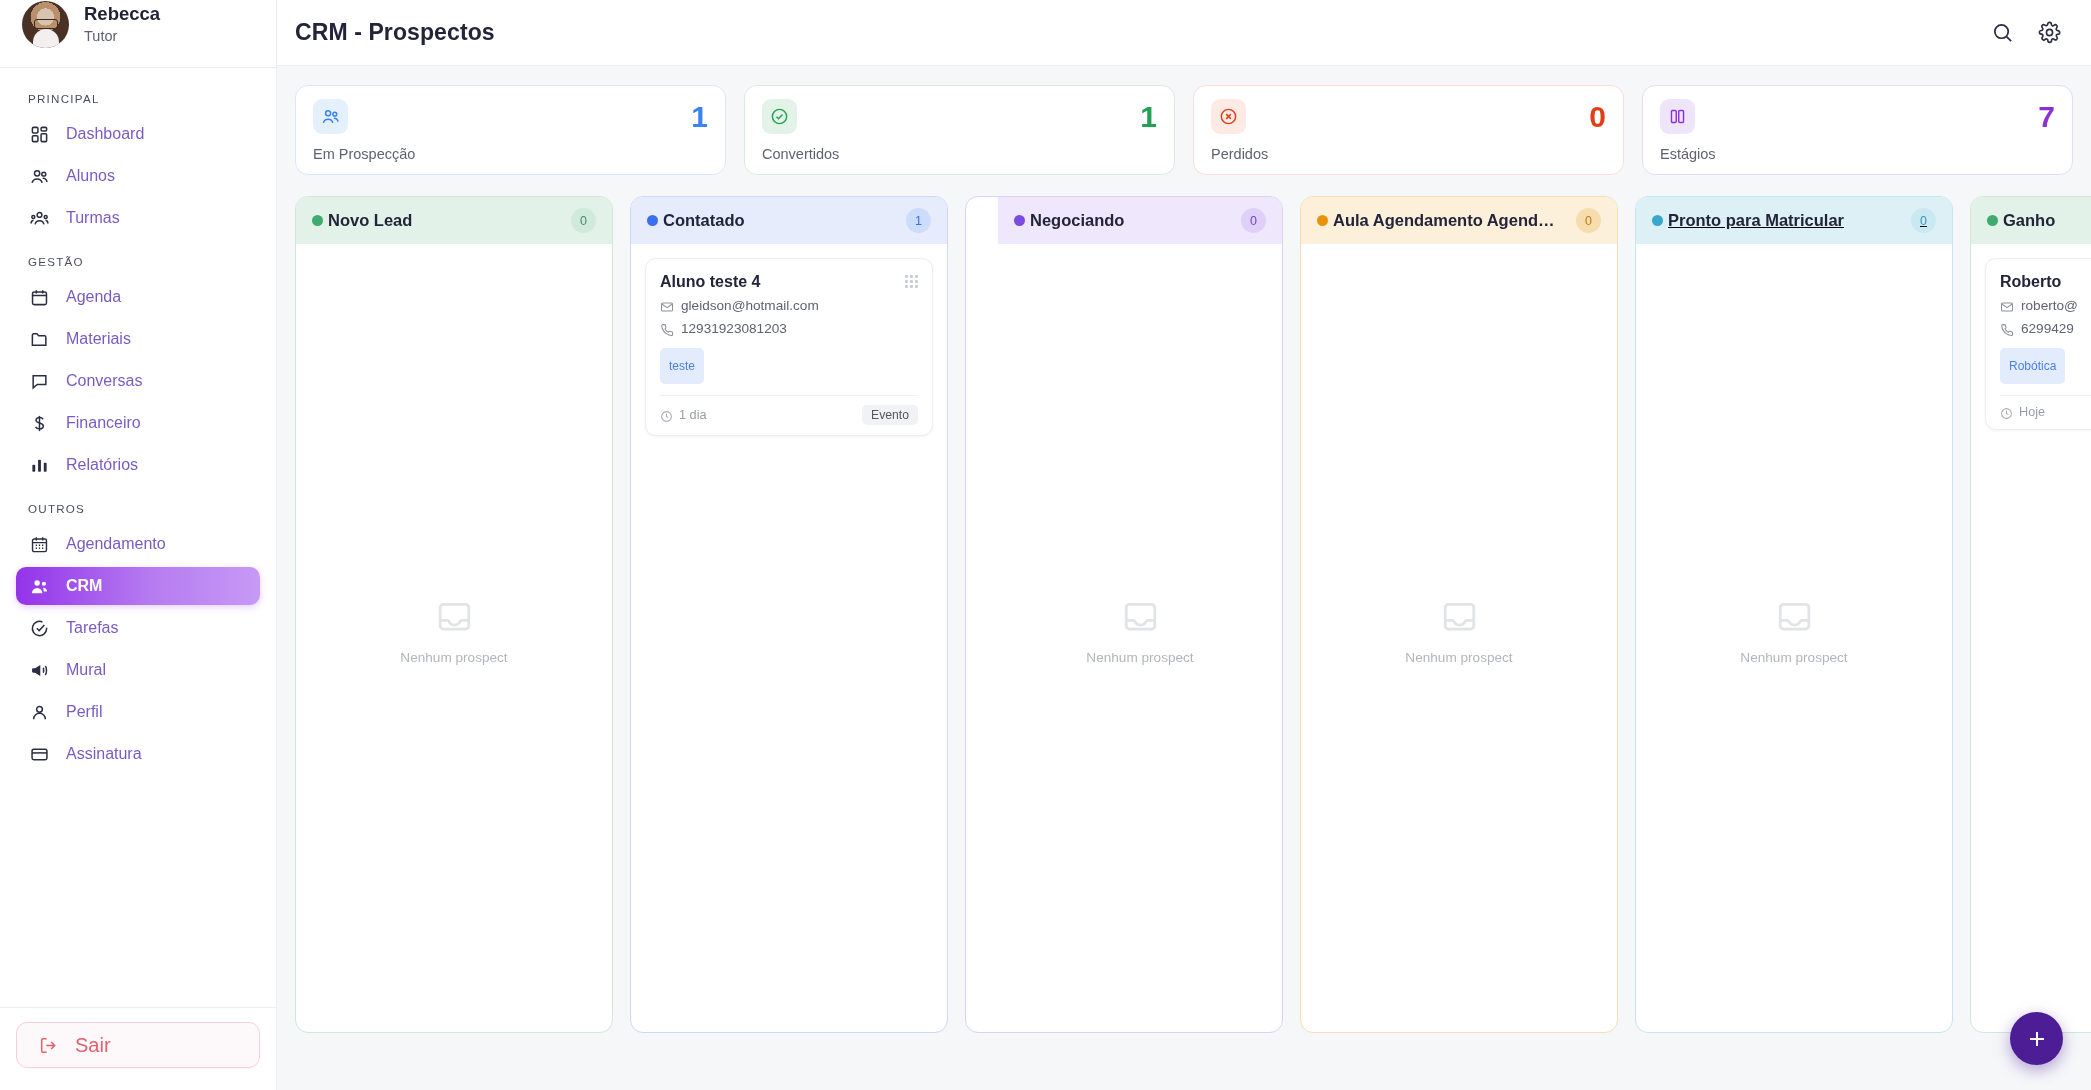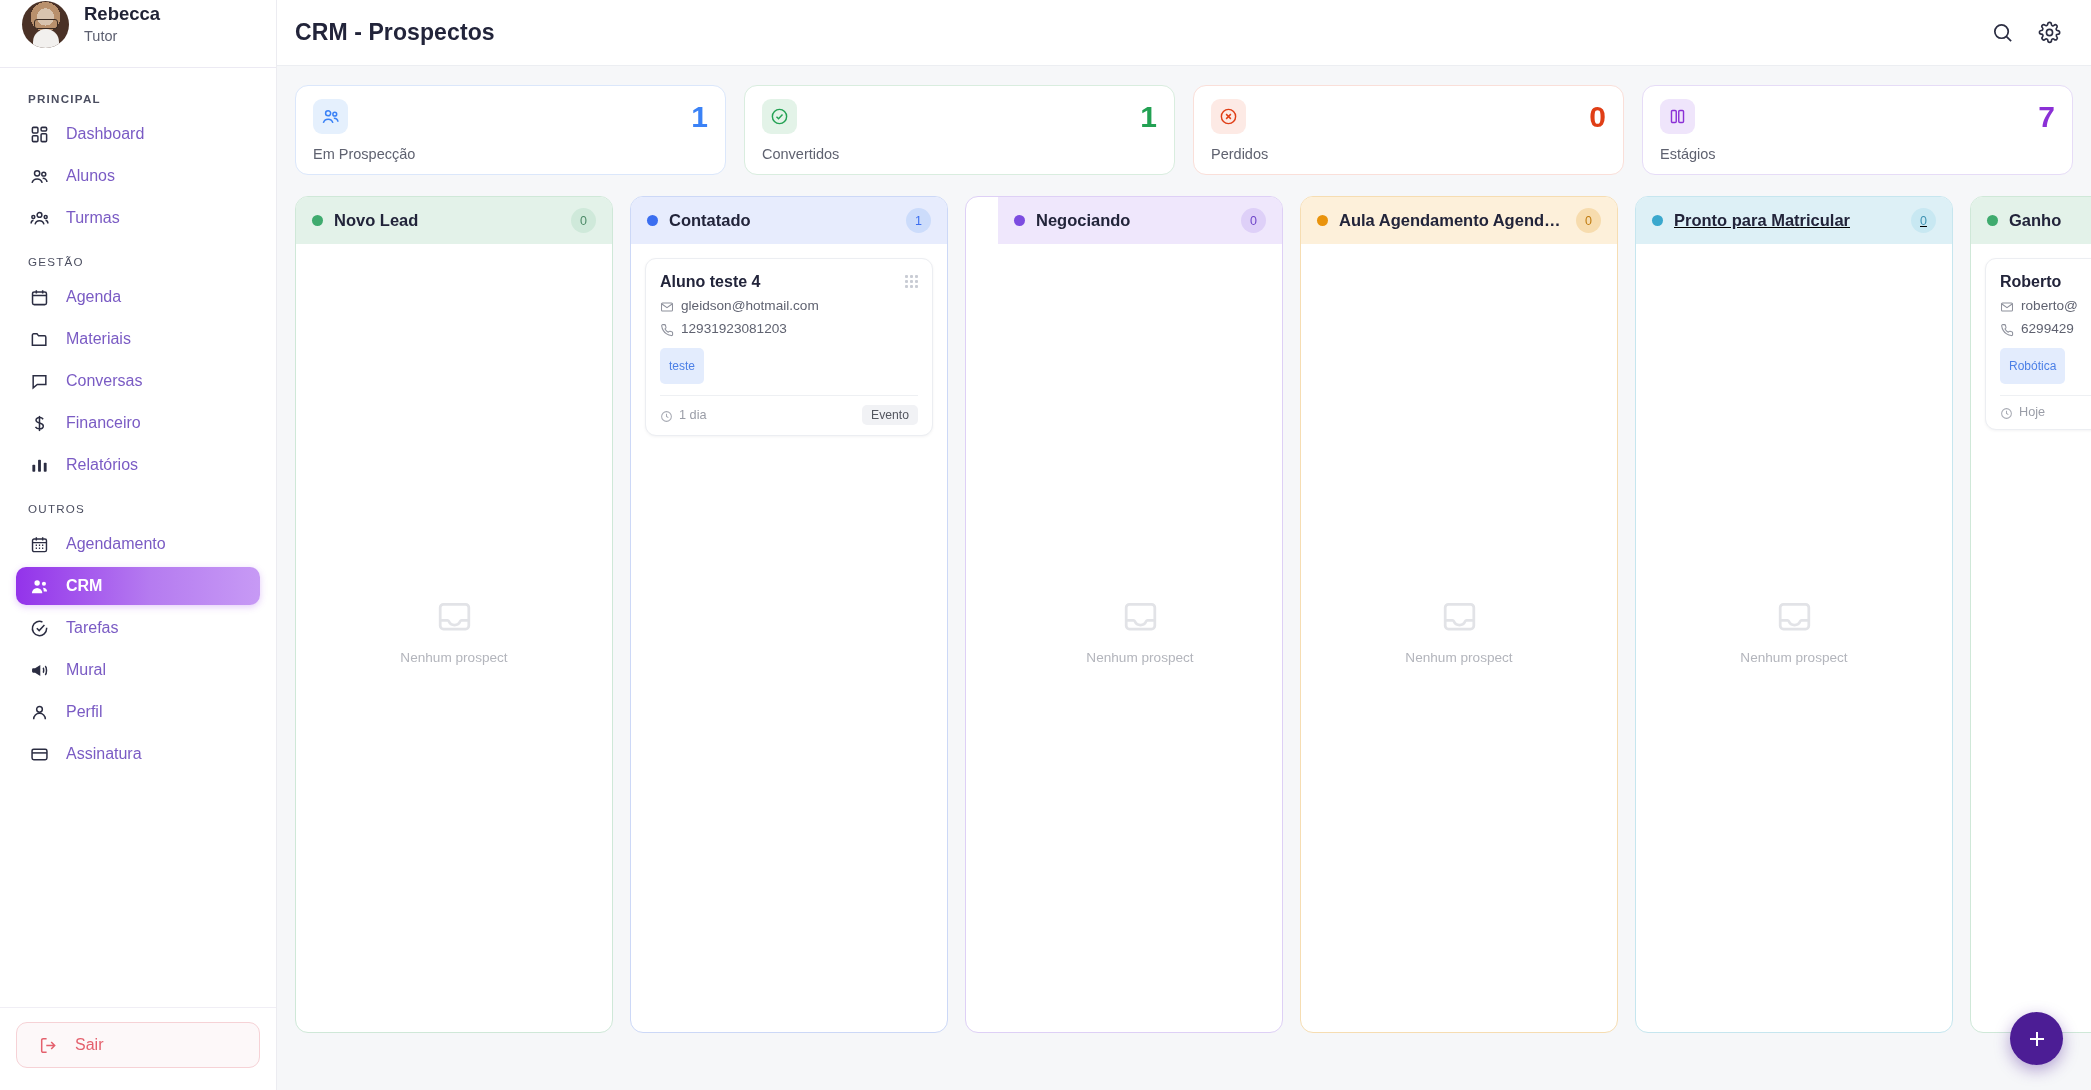--- a/index.html
+++ b/index.html
@@ -42,21 +42,21 @@
     z-index: 2;
   }
   .profile-name { font-size: 18.5px; font-weight: bold; color: #1f2235; line-height: 1.25; }
   .profile-role { font-size: 14.5px; color: #5c5f70; line-height: 1.4; margin-top: 1px; }
 
   .nav { padding: 14px 16px 0 16px; flex: 1 1 auto; }
   .nav-section {
     font-size: 11.6px; letter-spacing: 1.25px; color: #4b4e60;
     padding: 14px 0 10px 12px; text-transform: uppercase;
   }
-  .nav-section.first { padding-top: 10px; font-weight: bold; }
+  .nav-section.first { padding-top: 10px; }
   .nav-item {
     display: flex; align-items: center; gap: 17px;
     height: 38px; padding: 0 14px; margin-bottom: 4px;
     border-radius: 10px; cursor: pointer;
   }
   .nav-item .ico { width: 19px; height: 19px; flex: 0 0 19px; display: block; color: #2b2d42; }
   .nav-item .lbl { font-size: 16px; color: #7a5bc4; line-height: 1; }
   .nav-item.active {
     background: linear-gradient(90deg, #9333ea 0%, #b57bf0 55%, #c79af5 100%);
     box-shadow: 0 2px 7px rgba(147,51,234,.25);
@@ -65,21 +65,21 @@
   .nav-item.active .lbl { color: #ffffff; font-weight: bold; }
 
   .logout-wrap { padding: 14px 16px 22px 16px; border-top: 1px solid #f0eef5; }
   .logout {
     display: flex; align-items: center; gap: 17px;
     height: 46px; padding: 0 22px;
     border: 1px solid #f6d2d6; border-radius: 11px;
     background: #fdf8f9; cursor: pointer;
   }
   .logout .ico { width: 19px; height: 19px; flex: 0 0 19px; color: #e4606d; }
-  .logout .lbl { font-size: 16px; color: #e4606d; }
+  .logout .lbl { font-size: 20px; color: #e4606d; }
 
   
   .main { flex: 1 1 auto; height: 1090px; display: flex; flex-direction: column; min-width: 0; position: relative; }
   .topbar {
     height: 66px; flex: 0 0 66px; background: #ffffff;
     display: flex; align-items: center;
     padding: 0 30px 0 18px; border-bottom: 1px solid #eceef2;
   }
   .page-title { font-size: 23px; font-weight: bold; color: #22243a; letter-spacing: .1px; }
   .topbar-actions { margin-left: auto; display: flex; align-items: center; gap: 24px; }
@@ -123,21 +123,21 @@
   }
   .board { padding-left: 18px; }
   .col {
     flex: 0 0 318px; width: 318px; height: 837px;
     border-radius: 13px; overflow: hidden;
     display: flex; flex-direction: column;
     background: #ffffff;
   }
   .col-head {
     height: 47px; flex: 0 0 47px;
-    display: flex; align-items: center; padding: 0 16px; gap: 11px;
+    display: flex; align-items: center; padding: 0 16px; gap: 5px;
   }
   .dot { width: 11px; height: 11px; border-radius: 50%; flex: 0 0 11px; }
   .col-title {
     font-size: 16.5px; font-weight: bold; color: #22243a;
     white-space: nowrap; overflow: hidden; text-overflow: ellipsis;
   }
   .col-count {
     margin-left: auto; flex: 0 0 auto;
     min-width: 25px; height: 25px; border-radius: 13px;
     display: flex; align-items: center; justify-content: center;

